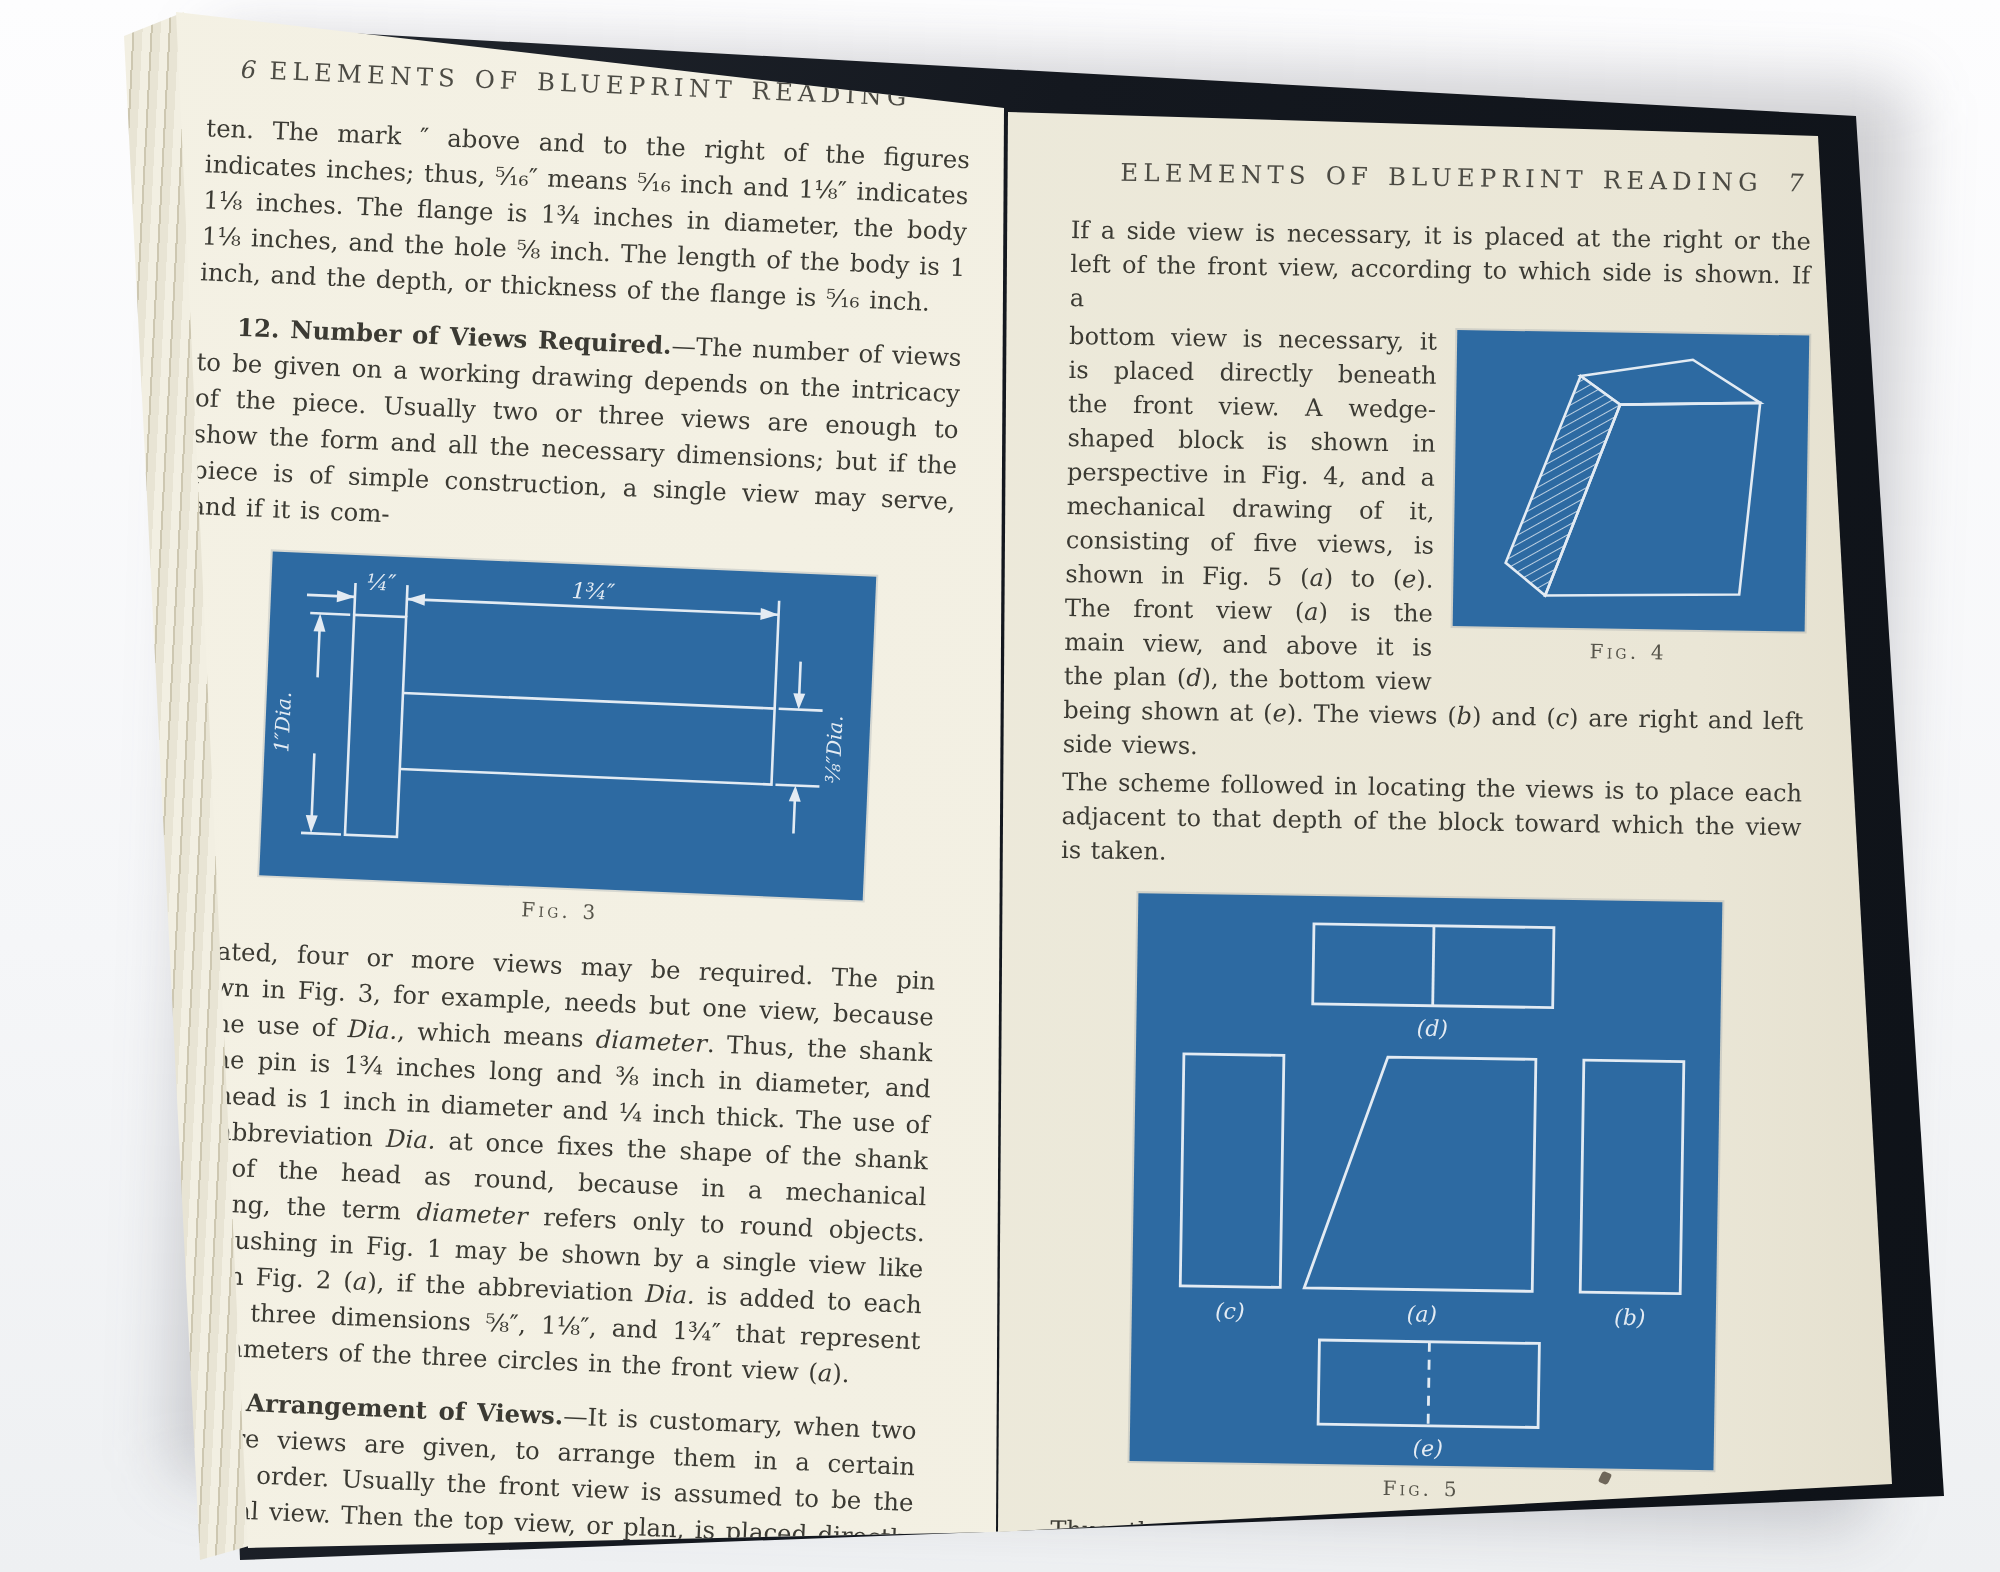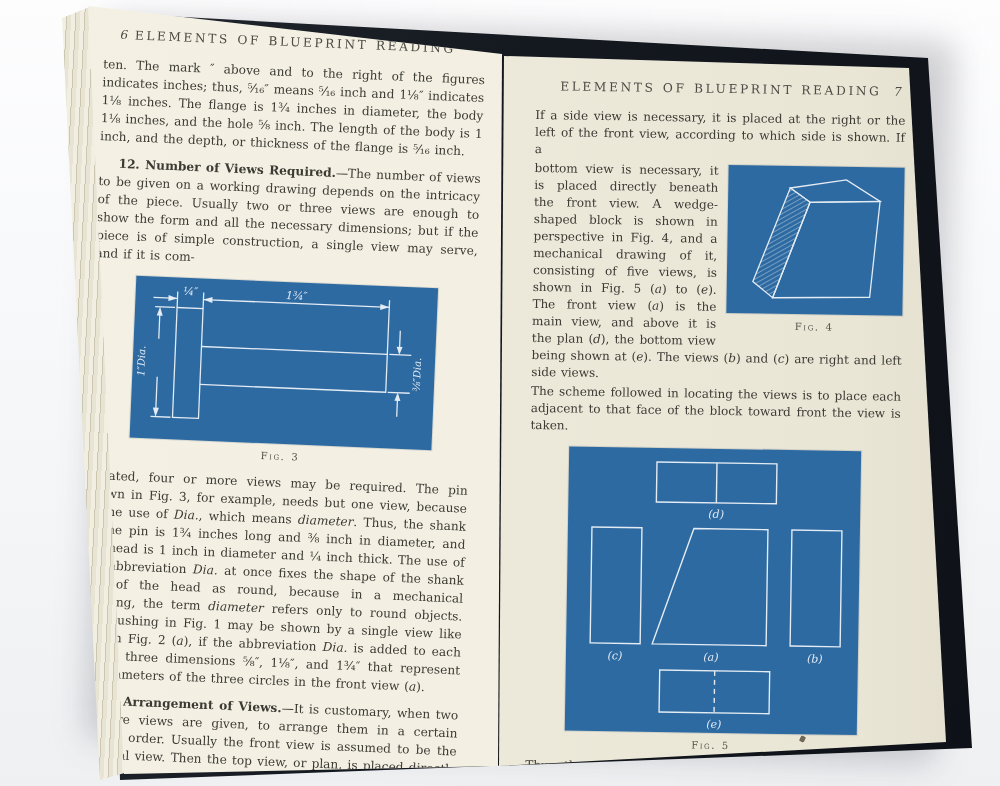--- a/index.html
+++ b/index.html
@@ -123,21 +123,21 @@
             <g stroke="#e3ebf3" stroke-width="1.3">
               <polygon points="62,22 118,13 152,34 82,36" fill="none"></polygon>
               <polygon points="62,22 82,36 46,132 26,116" fill="url(#hatch)"></polygon>
               <polygon points="82,36 152,34 143,130 46,132" fill="none"></polygon>
             </g>
           </svg>
           <div class="fig-caption">Fig. 4</div>
         </div>
 
         <p><span>bottom view is necessary, it is placed directly beneath the front view.  A wedge-shaped block is shown in perspective in Fig. 4, and a mechanical drawing of it, consisting of five views, is shown in Fig. 5 (</span><i>a</i><span>) to (</span><i>e</i><span>).  The front view (</span><i>a</i><span>) is the main view, and above it is the plan (</span><i>d</i><span>), the bottom view being shown at (</span><i>e</i><span>).  The views (</span><i>b</i><span>) and (</span><i>c</i><span>) are right and left side views.</span></p>
-        <p><span>The scheme followed in locating the views is to place each adjacent to that face of the block toward front the view is taken.</span></p>
+        <p><span>The scheme followed in locating the views is to place each adjacent to that depth of the block toward which the view is taken.</span></p>
       </div>
 
       <div class="figblock fig5-block">
         <svg class="blue" width="292" height="284" viewBox="0 0 292 284">
           <g stroke="#e3ebf3" stroke-width="1.4" fill="none">
 
             <rect x="88" y="14" width="120" height="40"></rect>
             <line x1="148" y1="14" x2="148" y2="54"></line>
 
             <rect x="24" y="80" width="50" height="116"></rect>

